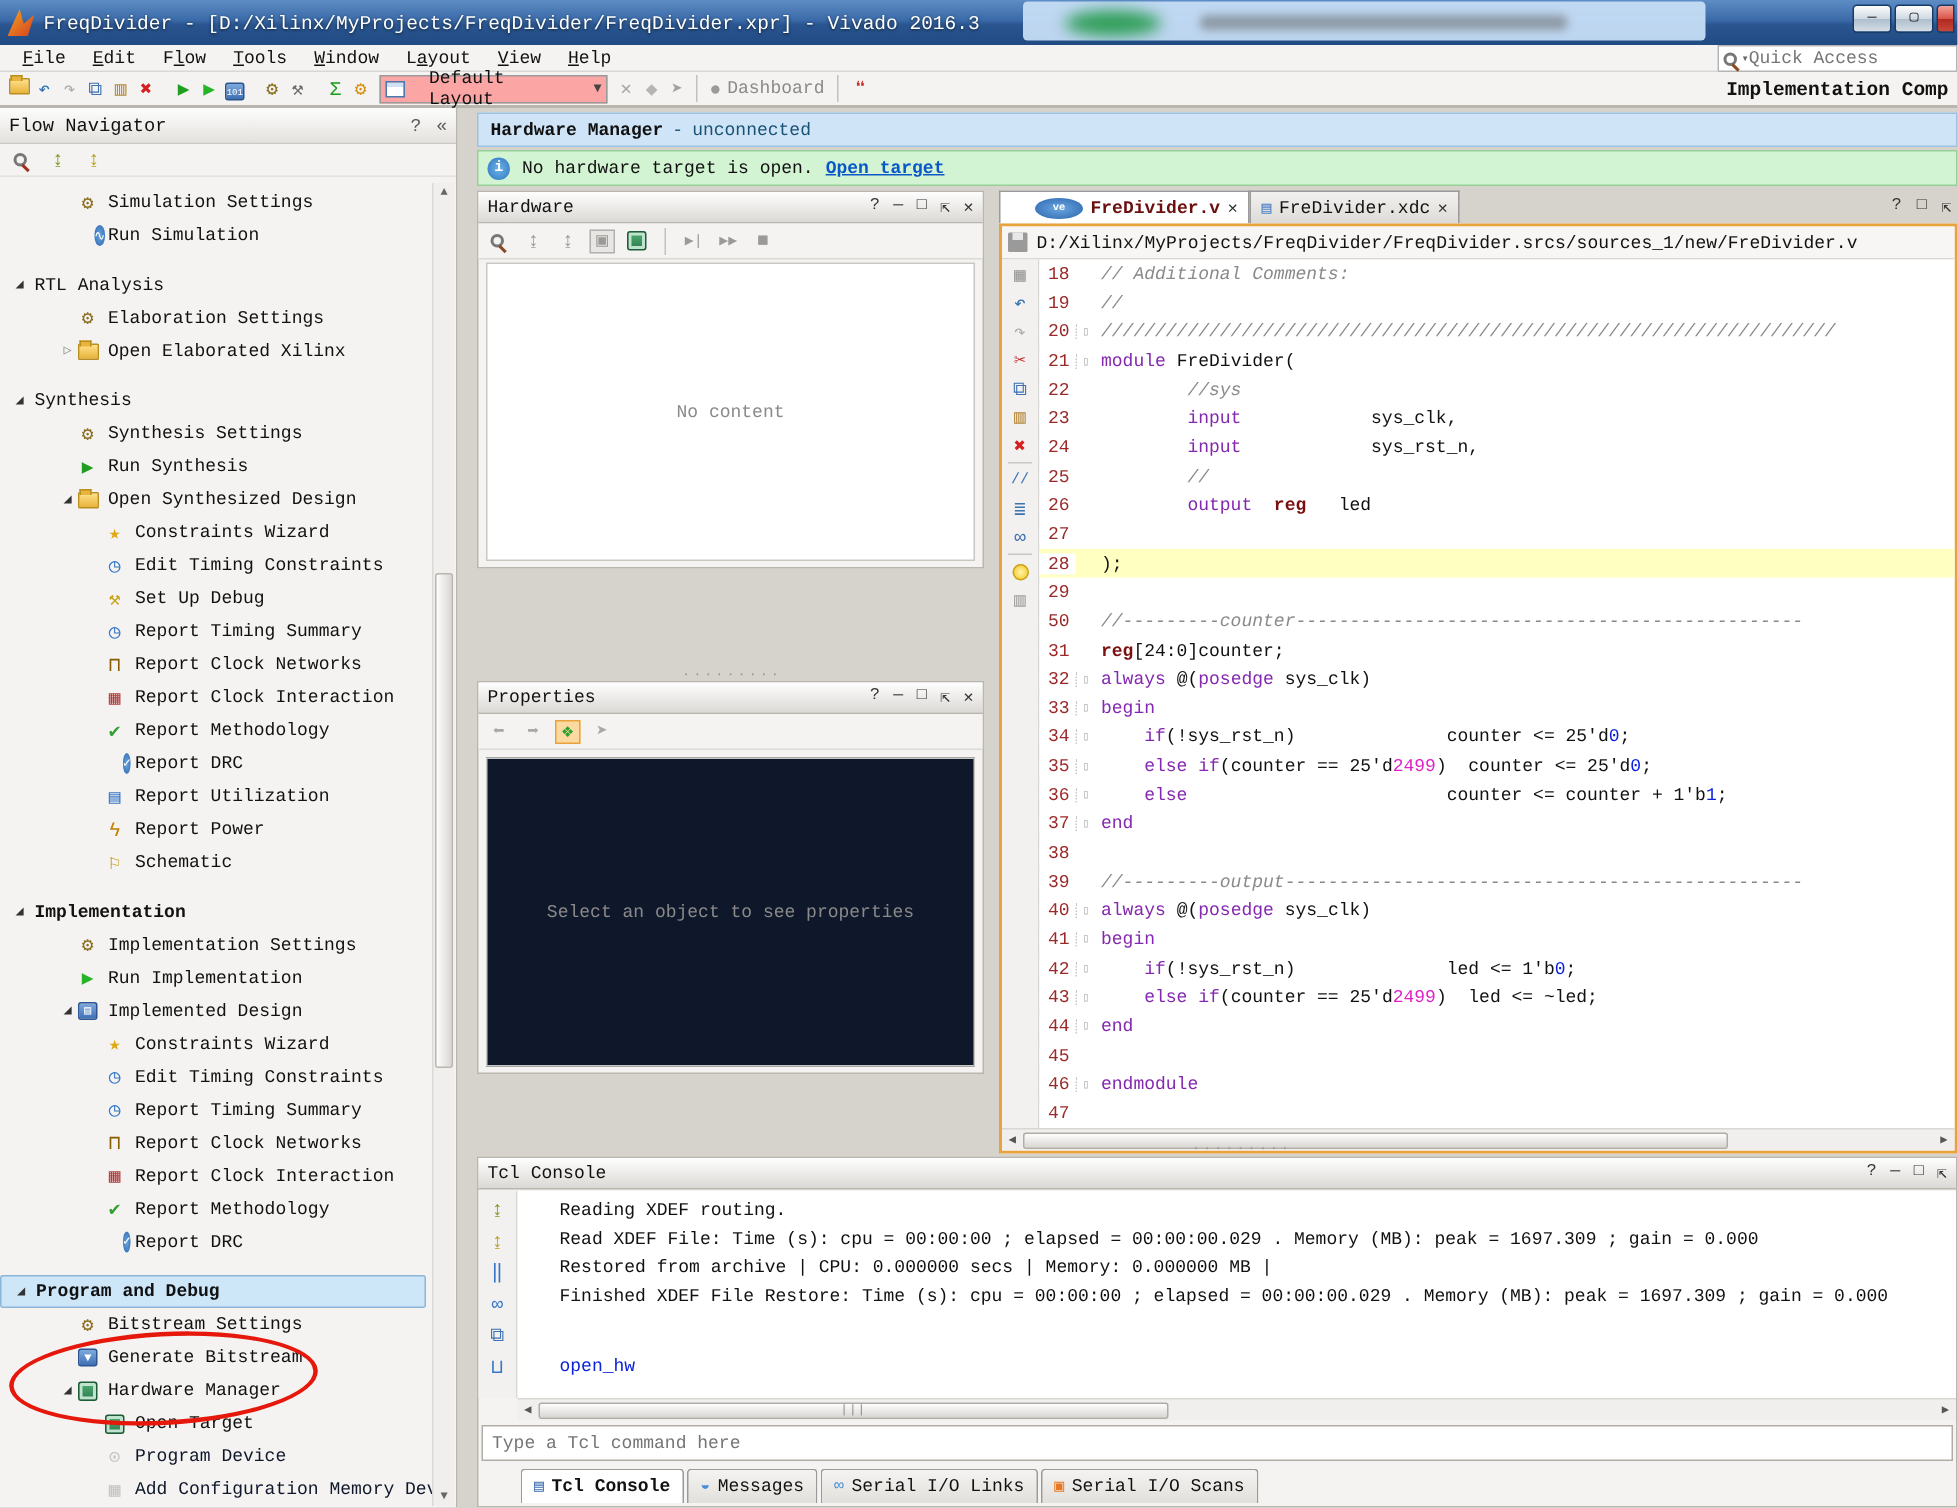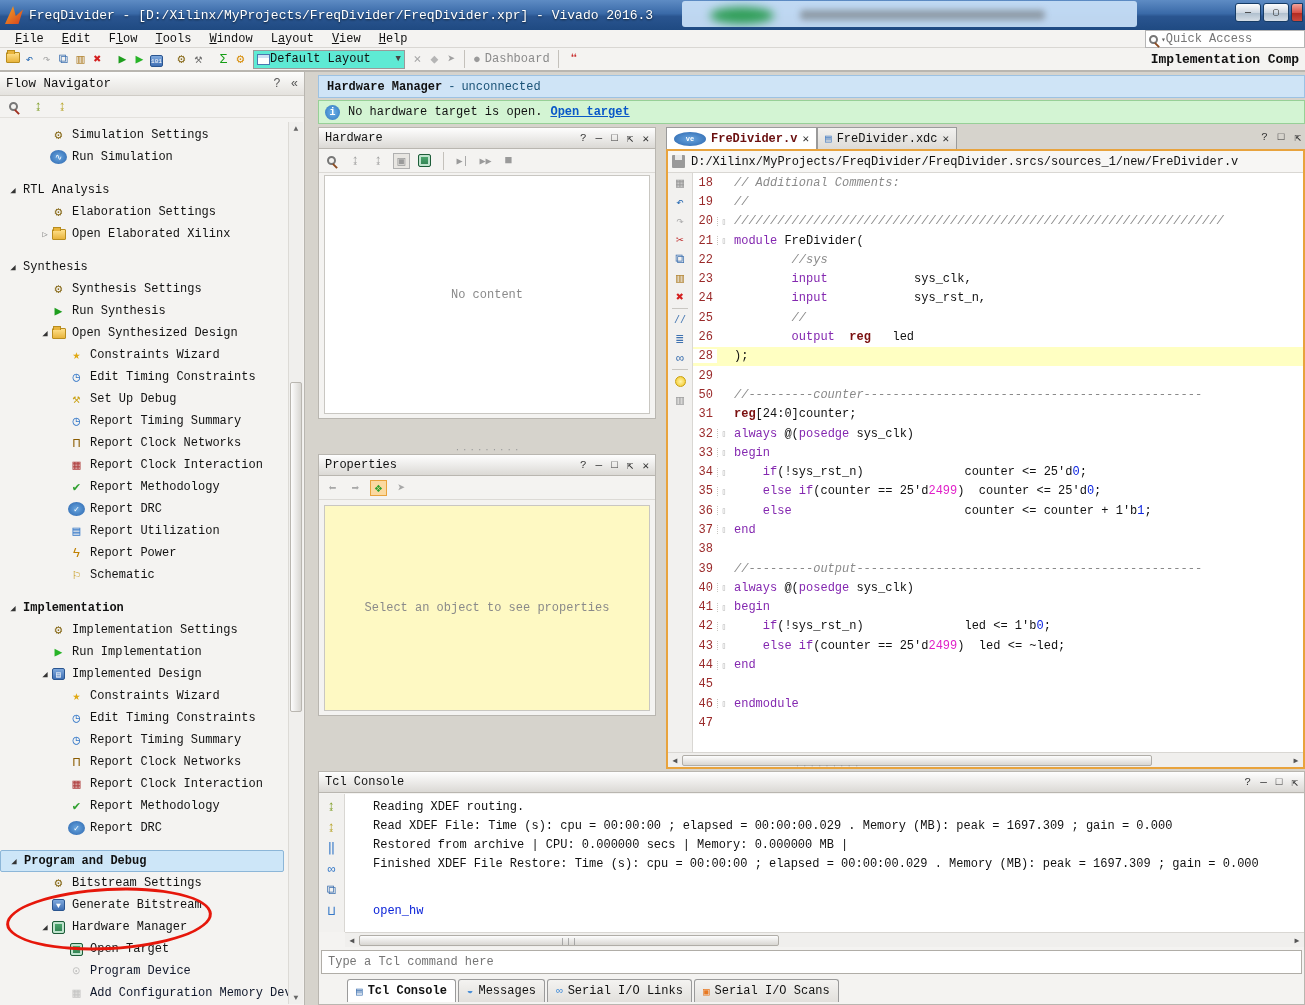--- a/index.html
+++ b/index.html
@@ -18,21 +18,21 @@
   .popup-smudge{position:absolute;left:118px;top:9px;width:245px;height:10px;background:#7e878e;border-radius:4px;filter:blur(3px);opacity:.75;}
   
   .menubar{left:0;top:30px;width:1305px;height:18px;background:#f4f3f1;border-bottom:1px solid #d9d7d3;display:flex;align-items:center;padding-left:6px;gap:2px;}
   .menu-item{padding:1px 9px;cursor:default;}
   .quick-access{position:absolute;right:0;top:0;width:160px;height:18px;background:#fff;border:1px solid #b5b5b5;display:flex;align-items:center;padding-left:3px;}
   .quick-access input{border:none;outline:none;width:115px;font:inherit;color:#888;background:transparent;}
   
   .toolbar{left:0;top:48px;width:1305px;height:24px;background:#f4f3f1;border-bottom:2px solid #b9b6b0;display:flex;align-items:center;padding-left:4px;}
   .tbicon{width:22px;height:20px;display:inline-flex;align-items:center;justify-content:center;font-size:14px;flex:none;}
   .tbsep{width:1px;height:18px;background:#c4c1bb;margin:0 4px;flex:none;}
-  .layout-select{width:152px;height:19px;border:1px solid #9a9a9a;background:#5eead4;display:flex;align-items:center;padding:0 3px;gap:0;margin:0 4px;}
+  .layout-select{width:152px;height:19px;border:1px solid #9a9a9a;background:#fca5a5;display:flex;align-items:center;padding:0 3px;gap:16px;margin:0 4px;}
   .layout-select .car{margin-left:auto;font-size:9px;color:#444;}
   .dash{display:flex;align-items:center;gap:4px;color:#8a8a8a;padding:0 4px;}
   .impl-status{position:absolute;right:6px;top:52px;font-weight:bold;font-size:13px;}
   .mini-window-glyph{width:13px;height:11px;border:1px solid #4a78b0;background:linear-gradient(#cfe2f5 30%,#fff 30%);flex:none;}
   
   .flownav{left:0;top:72px;width:305px;height:933px;background:#f4f3f1;border-right:1px solid #b9b6b0;overflow:hidden;}
   .fn-header{height:24px;background:linear-gradient(#fdfdfc,#e4e2de);border-bottom:1px solid #cfccc6;display:flex;align-items:center;padding:0 6px;}
   .fn-header .t{font-size:12.5px;}
   .fn-hbtn{margin-left:auto;color:#555;display:flex;gap:10px;font-size:12px;}
   .fn-toolbar{height:22px;display:flex;align-items:center;gap:7px;padding-left:6px;border-bottom:1px solid #e3e1dd;}
@@ -53,25 +53,25 @@
   .hmbanner{left:0;top:1px;width:987px;height:23px;background:#cfe4f6;border:1px solid #9dc2e2;display:flex;align-items:center;padding-left:8px;gap:6px;}
   .hmbanner .b{font-weight:bold;}
   .hmbanner .st{color:#1a5276;}
   .infobar{left:0;top:26px;width:987px;height:24px;background:#d3f4d3;border:1px solid #97d097;display:flex;align-items:center;padding-left:6px;gap:8px;}
   .info-i{width:15px;height:15px;border-radius:50%;background:radial-gradient(#6db3ea,#2f76bd);color:#fff;font-size:10px;font-weight:bold;text-align:center;line-height:15px;flex:none;}
   .infobar a{color:#0a58c8;text-decoration:underline;font-weight:bold;}
   
   .panel-title{height:21px;background:linear-gradient(#fefefe,#dbd9d5);border-bottom:1px solid #b9b6b0;display:flex;align-items:center;padding:0 6px;font-size:12px;}
   .pt-btns{margin-left:auto;display:flex;gap:9px;color:#333;font-size:11px;}
   .panel-toolbar{height:24px;background:#f4f3f1;border-bottom:1px solid #dcdad6;display:flex;align-items:center;gap:6px;padding-left:5px;}
-  .hw-panel{left:0;top:53px;width:338px;height:292px;border:1px solid #b9b6b0;background:#f4f3f1;}
+  .hw-panel{left:0;top:53px;width:338px;height:252px;border:1px solid #b9b6b0;background:#f4f3f1;}
   .hw-body{position:absolute;left:5px;top:47px;right:5px;bottom:4px;background:#fff;border:1px solid #c9c7c2;display:flex;align-items:center;justify-content:center;color:#8a8a8a;}
   .split-dots{color:#9a9a9a;letter-spacing:2px;font-size:9px;text-align:center;height:8px;line-height:8px;}
   .props-panel{left:0;top:380px;width:338px;height:262px;border:1px solid #b9b6b0;background:#f4f3f1;}
-  .props-body{position:absolute;left:5px;top:50px;right:5px;bottom:4px;background:#fef9c3;border:1px solid #c9c7c2;display:flex;align-items:center;justify-content:center;color:#8a8a8a;}
+  .props-body{position:absolute;left:5px;top:50px;right:5px;bottom:4px;background:#0f172a;border:1px solid #c9c7c2;display:flex;align-items:center;justify-content:center;color:#8a8a8a;}
   .sel-tool{width:22px;height:20px;background:#fbd9a0;border:1px solid #e8a33d;display:inline-flex;align-items:center;justify-content:center;}
   
   .editor{left:348px;top:53px;width:639px;height:642px;}
   .tabrow{height:22px;display:flex;align-items:flex-end;background:transparent;position:relative;}
   .etab{height:22px;display:flex;align-items:center;gap:5px;padding:0 7px;border:1px solid #9a9a9a;border-bottom:none;background:linear-gradient(#f2f1ef,#dddbd7);font-size:12px;}
   .etab.active{background:#fff;font-weight:bold;color:#6b0f0f;}
   .etab .x{font-weight:normal;color:#333;font-size:11px;}
   .etab-btns{position:absolute;right:4px;top:4px;display:flex;gap:10px;color:#333;font-size:11px;}
   .ed-content{position:absolute;left:0;top:22px;right:0;bottom:0;border:2px solid #e8a33d;background:#fff;}
   .pathbar{height:22px;background:#f7f6f4;border-bottom:1px solid #d9d7d3;display:flex;align-items:center;gap:6px;padding-left:4px;font-size:12px;}
@@ -102,21 +102,21 @@
   .tcl-line.link{color:#0a22d8;margin-top:28px;}
   .tcl-hscroll{position:absolute;left:26px;right:0;bottom:57px;height:15px;background:#f0efed;border-top:1px solid #d9d7d3;display:flex;align-items:center;}
   .tcl-input{position:absolute;left:2px;right:2px;bottom:30px;height:24px;background:#fff;border:1px solid #b0ada7;display:flex;align-items:center;padding-left:6px;}
   .tcl-input input{border:none;outline:none;width:100%;font:inherit;color:#999;background:transparent;}
   .bottom-tabs{position:absolute;left:28px;bottom:2px;height:25px;display:flex;align-items:flex-end;gap:2px;}
   .btab{height:23px;display:flex;align-items:center;gap:5px;padding:0 8px;border:1px solid #9a9a9a;border-bottom:none;background:linear-gradient(#f4f3f1,#e2e0dc);border-radius:3px 3px 0 0;font-size:12px;}
   .btab.active{background:#fff;font-weight:bold;}
   
   .gi{display:inline-flex;align-items:center;justify-content:center;width:17px;height:16px;font-size:13px;flex:none;}
   .sh-chip{width:13px;height:13px;background:linear-gradient(#4fae72,#2e7d4f);border:1px solid #1d5c38;border-radius:2px;box-shadow:inset 0 0 0 2px #bfe3cd;}
-  .sh-circle-b{width:32px;height:14px;border-radius:50%;background:radial-gradient(#6aa7e0,#2a64ad);color:#fff;font-size:9px;display:flex;align-items:center;justify-content:center;}
+  .sh-circle-b{width:32px;height:14px;border-radius:50%;background:radial-gradient(#6aa7e0,#2a64ad);color:#fff;font-size:9px;display:flex;align-items:center;justify-content:center;margin-left:16px;}
   .sh-sq-b{width:13px;height:12px;background:linear-gradient(#7fa9dd,#3f6fb4);border:1px solid #2a5590;border-radius:2px;color:#fff;font-size:8px;display:flex;align-items:center;justify-content:center;}
   .sh-folder{width:14px;height:11px;background:linear-gradient(#ffe08a,#e8b43c);border:1px solid #b98d1e;border-radius:1px;position:relative;}
   .sh-folder::before{content:"";position:absolute;left:0;top:-3px;width:6px;height:3px;background:#e8b43c;border:1px solid #b98d1e;border-bottom:none;}
   .sh-mag{width:9px;height:9px;border:2px solid #777;border-radius:50%;position:relative;margin-right:3px;}
   .sh-mag::after{content:"";position:absolute;right:-4px;bottom:-4px;width:6px;height:2px;background:#8a4a20;transform:rotate(45deg);}
   .sh-mag.red::after{background:#a03020;}
   .sh-bulb{width:11px;height:11px;border-radius:50%;background:radial-gradient(#fff4a8,#f2c520);border:1px solid #c9a010;}
 </style>
 </head>
 <body>
@@ -512,20 +512,21 @@
       <div class="codearea" id="code-lines">
           <div class="crow"><span class="lnum">18</span><span class="fold"></span><span class="ctext"><span class="tk-c">// Additional Comments:</span></span></div>
           <div class="crow"><span class="lnum">19</span><span class="fold"></span><span class="ctext"><span class="tk-c">//</span></span></div>
           <div class="crow"><span class="lnum">20</span><span class="fold">▯</span><span class="ctext"><span class="tk-c">////////////////////////////////////////////////////////////////////</span></span></div>
           <div class="crow"><span class="lnum">21</span><span class="fold">▯</span><span class="ctext"><span class="tk-k">module</span><span class="tk-p"> FreDivider(</span></span></div>
           <div class="crow"><span class="lnum">22</span><span class="fold"></span><span class="ctext"><span class="tk-p">        </span><span class="tk-c">//sys</span></span></div>
           <div class="crow"><span class="lnum">23</span><span class="fold"></span><span class="ctext"><span class="tk-p">        </span><span class="tk-k">input</span><span class="tk-p">            sys_clk,</span></span></div>
           <div class="crow"><span class="lnum">24</span><span class="fold"></span><span class="ctext"><span class="tk-p">        </span><span class="tk-k">input</span><span class="tk-p">            sys_rst_n,</span></span></div>
           <div class="crow"><span class="lnum">25</span><span class="fold"></span><span class="ctext"><span class="tk-p">        </span><span class="tk-c">//</span></span></div>
           <div class="crow"><span class="lnum">26</span><span class="fold"></span><span class="ctext"><span class="tk-p">        </span><span class="tk-k">output</span><span class="tk-p">  </span><span class="tk-r">reg</span><span class="tk-p">   led</span></span></div>
+          <div class="crow"><span class="lnum">27</span><span class="fold"></span><span class="ctext"></span></div>
           <div class="crow hl"><span class="lnum">28</span><span class="fold"></span><span class="ctext"><span class="tk-p">);</span></span></div>
           <div class="crow"><span class="lnum">29</span><span class="fold"></span><span class="ctext"></span></div>
           <div class="crow"><span class="lnum">50</span><span class="fold"></span><span class="ctext"><span class="tk-c">//---------counter-----------------------------------------------</span></span></div>
           <div class="crow"><span class="lnum">31</span><span class="fold"></span><span class="ctext"><span class="tk-r">reg</span><span class="tk-p">[24:0]counter;</span></span></div>
           <div class="crow"><span class="lnum">32</span><span class="fold">▯</span><span class="ctext"><span class="tk-k">always</span><span class="tk-p"> @(</span><span class="tk-k">posedge</span><span class="tk-p"> sys_clk)</span></span></div>
           <div class="crow"><span class="lnum">33</span><span class="fold">▯</span><span class="ctext"><span class="tk-k">begin</span></span></div>
           <div class="crow"><span class="lnum">34</span><span class="fold">▯</span><span class="ctext"><span class="tk-p">    </span><span class="tk-k">if</span><span class="tk-p">(!sys_rst_n)              counter &lt;= 25'd</span><span class="tk-n">0</span><span class="tk-p">;</span></span></div>
           <div class="crow"><span class="lnum">35</span><span class="fold">▯</span><span class="ctext"><span class="tk-p">    </span><span class="tk-k">else</span><span class="tk-p"> </span><span class="tk-k">if</span><span class="tk-p">(counter == 25'd</span><span class="tk-m">2499</span><span class="tk-p">)  counter &lt;= 25'd</span><span class="tk-n">0</span><span class="tk-p">;</span></span></div>
           <div class="crow"><span class="lnum">36</span><span class="fold">▯</span><span class="ctext"><span class="tk-p">    </span><span class="tk-k">else</span><span class="tk-p">                        counter &lt;= counter + 1'b</span><span class="tk-n">1</span><span class="tk-p">;</span></span></div>
           <div class="crow"><span class="lnum">37</span><span class="fold">▯</span><span class="ctext"><span class="tk-k">end</span></span></div>

